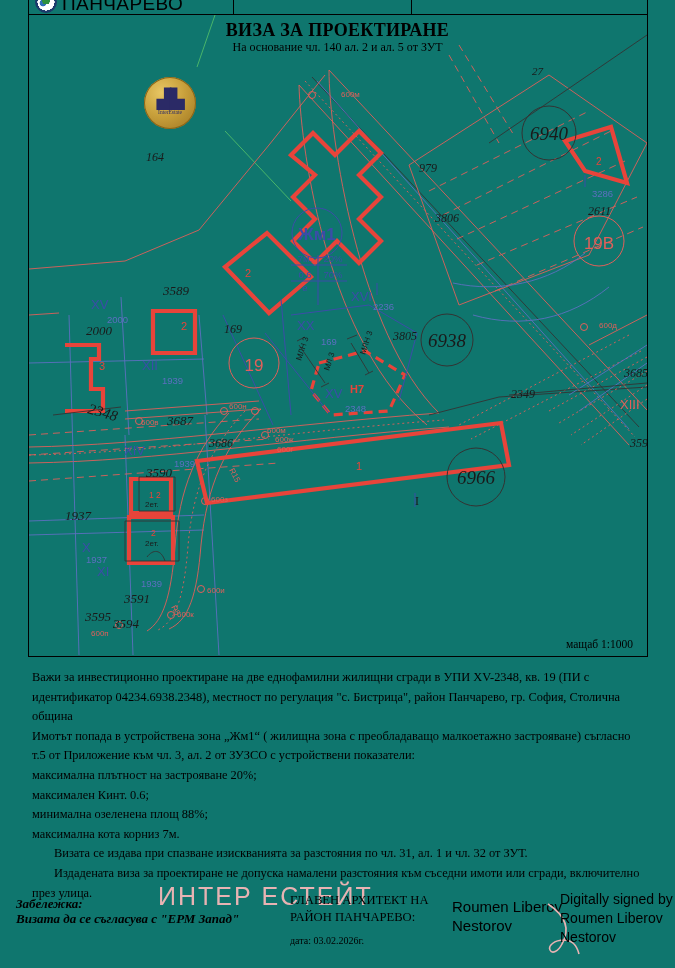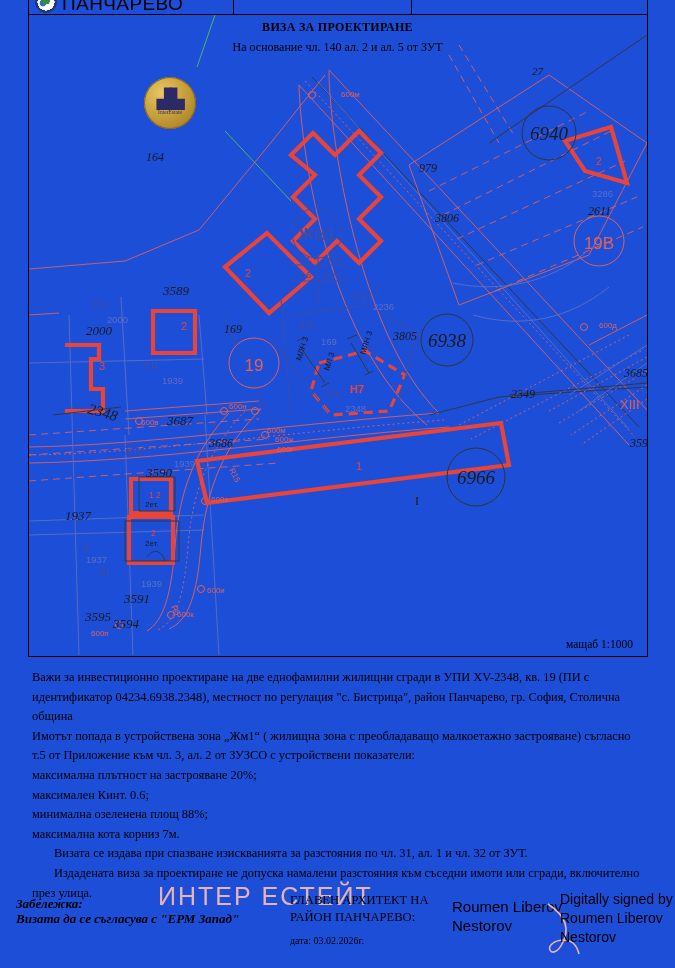--- a/index.html
+++ b/index.html
@@ -10,21 +10,21 @@
   }
   body {
     font-family: "Liberation Serif", "DejaVu Serif", serif;
     color: #000;
   }
   #page {
     position: relative;
     width: 675px;
     height: 968px;
     overflow: hidden;
-    background: #1d4ed8;
+    background: #0f766e;
   }
 
   
   .header-band {
     position: absolute;
     left: 28px;
     top: -14px;
     width: 620px;
     height: 29px;
     border: 1px solid #000;
@@ -69,21 +69,21 @@
     display: flex; align-items: flex-start; justify-content: center;
     box-sizing: border-box;
   }
 
   
   .viza-title {
     position: absolute;
     left: 0; top: 20px; width: 675px;
     text-align: center;
     font-weight: bold;
-    font-size: 12px;
+    font-size: 18px;
     letter-spacing: .3px;
   }
   .viza-sub {
     position: absolute;
     left: 0; top: 40px; width: 675px;
     text-align: center;
     font-size: 12px;
   }
 
   

